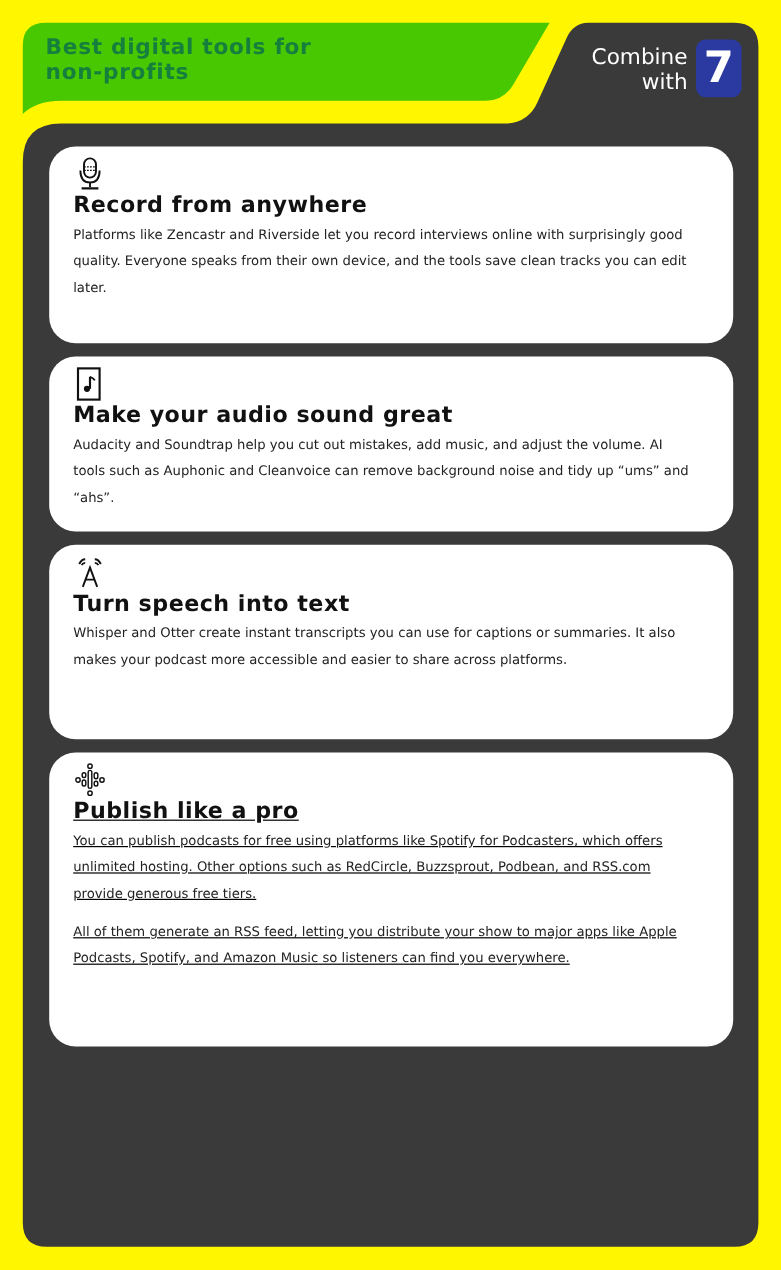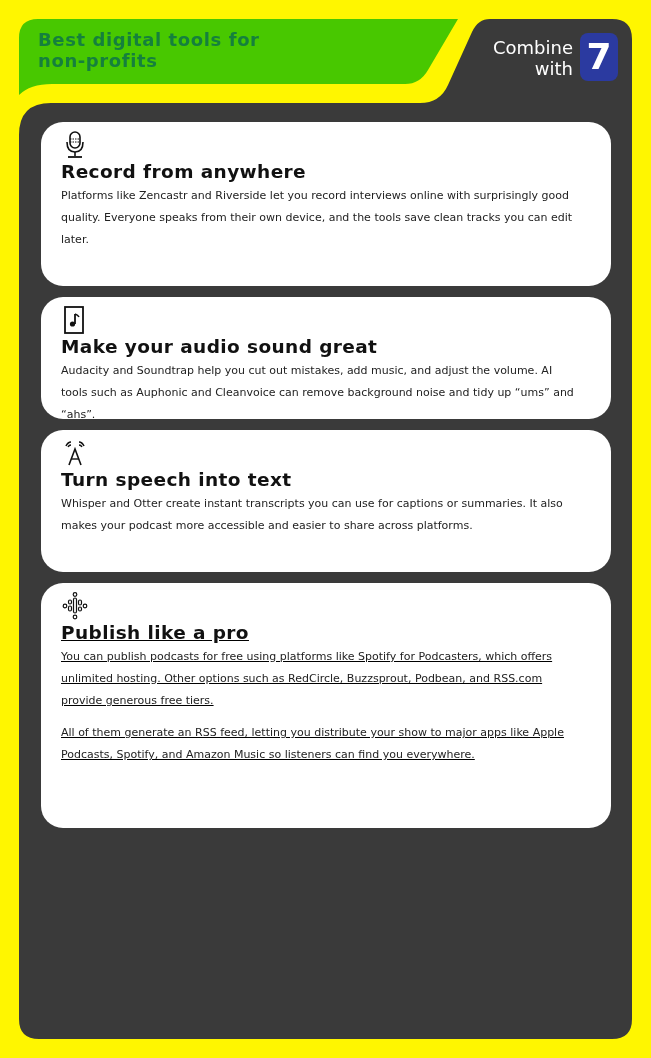--- a/index.html
+++ b/index.html
@@ -67,32 +67,32 @@
       <line x1="9" y1="9" x2="19" y2="9" stroke="#111" stroke-width="1" stroke-dasharray="1.5 1"></line>
       <line x1="9" y1="12" x2="19" y2="12" stroke="#111" stroke-width="1" stroke-dasharray="1.5 1"></line>
       <path d="M6 12 Q6 22 14 22 Q22 22 22 12" fill="none" stroke="#111" stroke-width="1.6"></path>
       <line x1="14" y1="22" x2="14" y2="26" stroke="#111" stroke-width="1.6"></line>
       <line x1="7" y1="27" x2="21" y2="27" stroke="#111" stroke-width="1.8"></line>
     </svg>
     <div class="card-title">Record from anywhere</div>
     <p class="card-body">Platforms like Zencastr and Riverside let you record interviews online with surprisingly good quality. Everyone speaks from their own device, and the tools save clean tracks you can edit later.</p>
   </div>
 
-  <div class="card" style="height:122px;">
+  <div class="card" style="height:146px;">
     <svg class="card-icon" viewBox="0 0 28 30">
       <rect x="4" y="2" width="18" height="26" fill="none" stroke="#111" stroke-width="1.8"></rect>
       <path d="M14 9 V19" stroke="#111" stroke-width="1.8"></path>
       <path d="M14 9 Q17 10 18 12" fill="none" stroke="#111" stroke-width="1.6"></path>
       <circle cx="11.5" cy="19" r="2.6" fill="#111"></circle>
     </svg>
     <div class="card-title">Make your audio sound great</div>
     <p class="card-body">Audacity and Soundtrap help you cut out mistakes, add music, and adjust the volume. AI tools such as Auphonic and Cleanvoice can remove background noise and tidy up “ums” and “ahs”.</p>
   </div>
 
-  <div class="card" style="height:142px;">
+  <div class="card" style="height:162px;">
     <svg class="card-icon" viewBox="0 0 28 30">
       <path d="M5 8 Q7 4 10 4" fill="none" stroke="#111" stroke-width="1.6"></path>
       <path d="M7 9 Q8 7 10 7" fill="none" stroke="#111" stroke-width="1.4"></path>
       <path d="M23 8 Q21 4 18 4" fill="none" stroke="#111" stroke-width="1.6"></path>
       <path d="M21 9 Q20 7 18 7" fill="none" stroke="#111" stroke-width="1.4"></path>
       <path d="M8 27 L14 11 L20 27" fill="none" stroke="#111" stroke-width="1.6"></path>
       <line x1="10.5" y1="21" x2="17.5" y2="21" stroke="#111" stroke-width="1.4"></line>
     </svg>
     <div class="card-title">Turn speech into text</div>
     <p class="card-body">Whisper and Otter create instant transcripts you can use for captions or summaries. It also makes your podcast more accessible and easier to share across platforms.</p>

